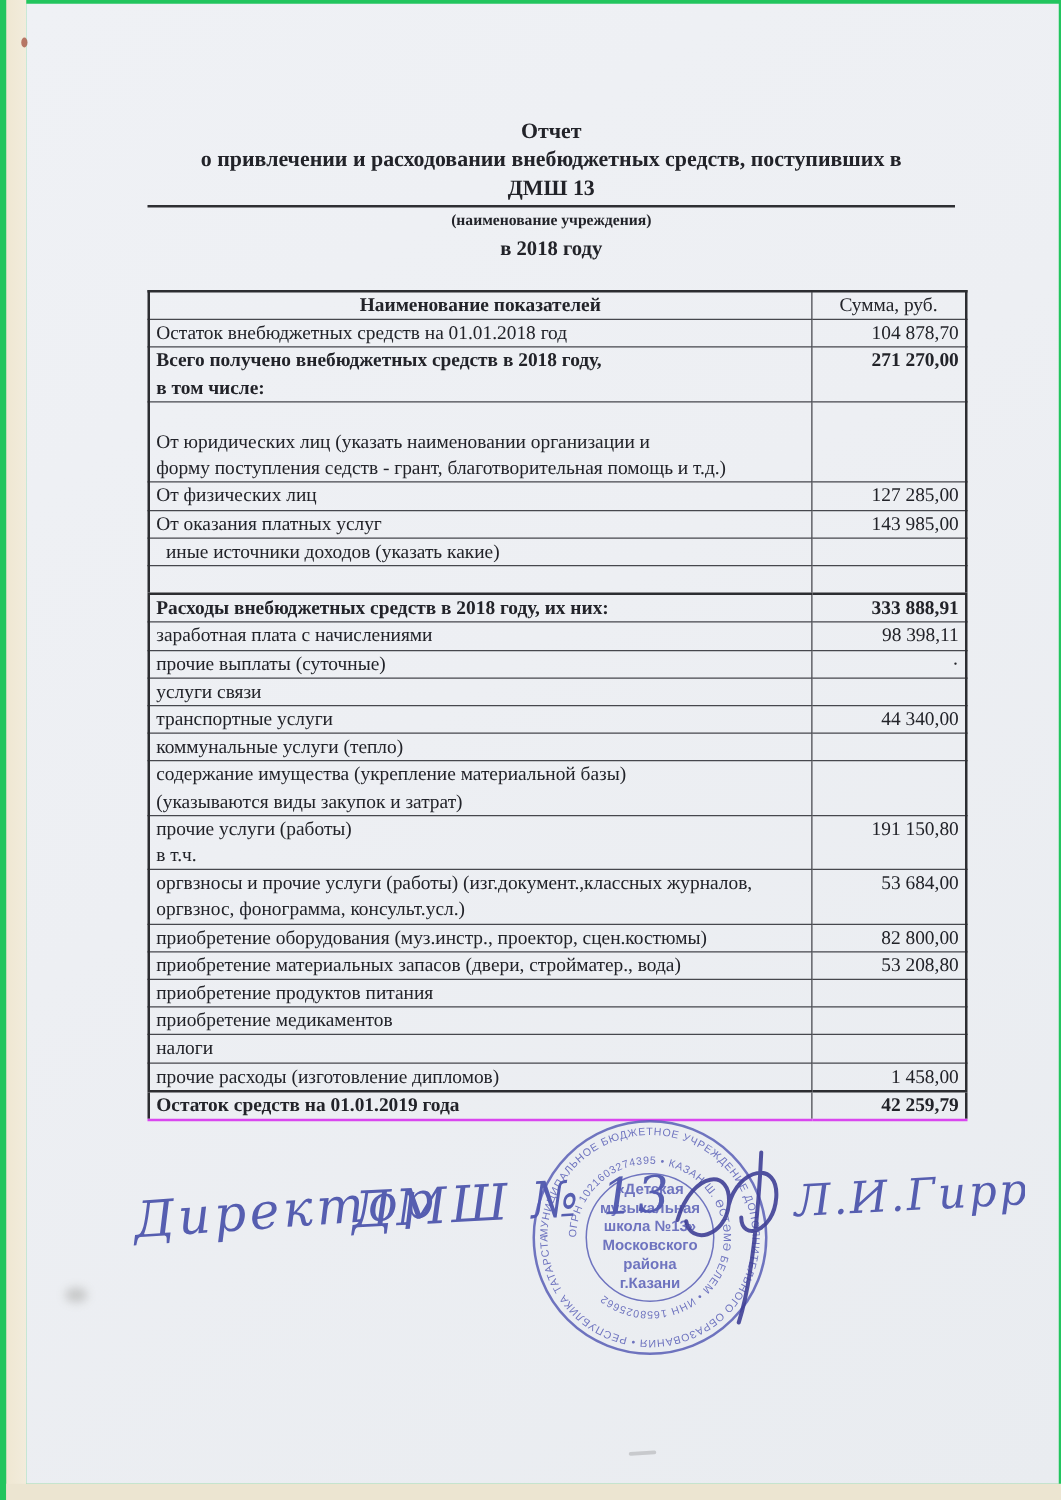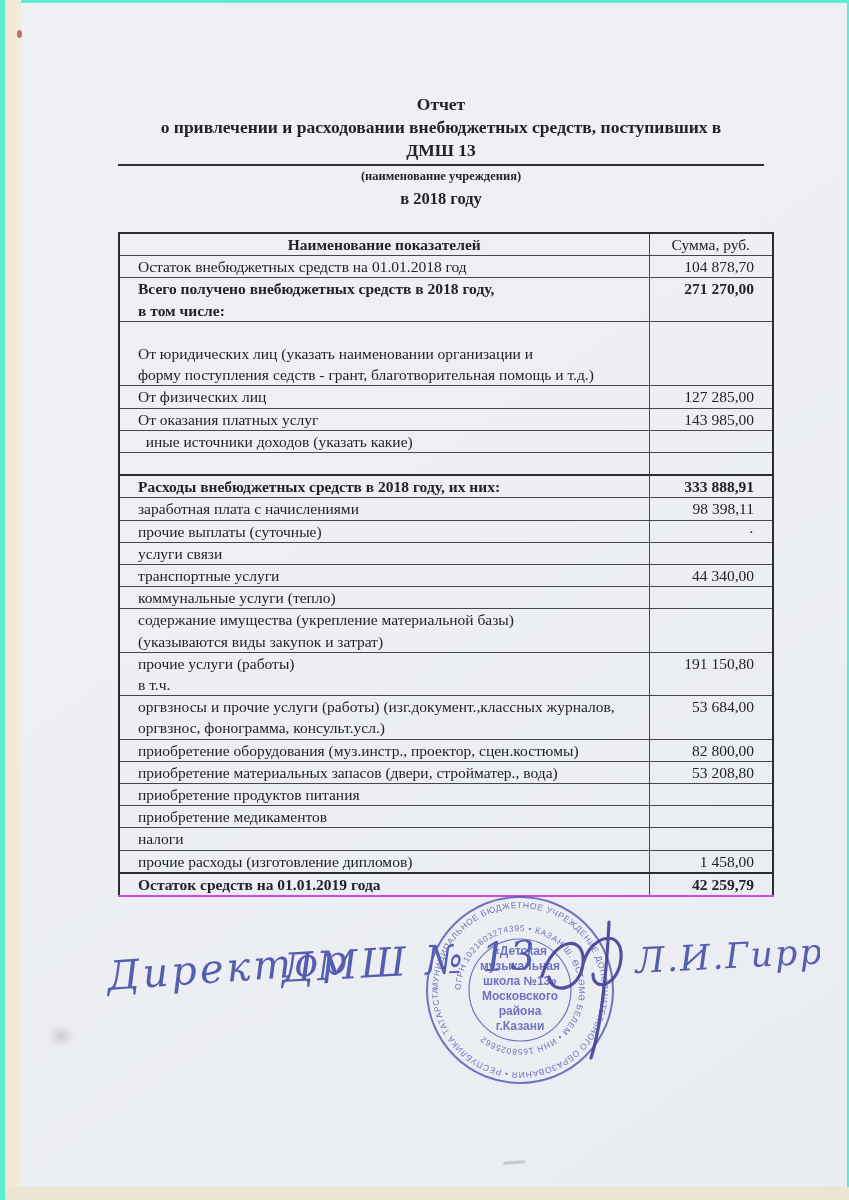--- a/index.html
+++ b/index.html
@@ -1,20 +1,20 @@
 <!DOCTYPE html>
 <html><head>
 <meta charset="utf-8">
 <style>
   html,body { margin:0; padding:0; }
   body { background:#e9e9e7; font-family:"Liberation Serif", serif; }
 
   #canvas {
     position:relative; width:849px; height:1200px; margin:0 auto;
-    background:#5eead4; overflow:hidden;
+    background:#22c55e; overflow:hidden;
   }
   .scan-strip-left {
     position:absolute; left:5px; top:0; width:16px; height:1200px;
     background:linear-gradient(90deg,#efe7d2,#f2ecdc);
   }
   .scan-strip-bottom {
     position:absolute; left:5px; bottom:0; width:844px; height:13px;
     background:#ece5d1;
   }
   .paper {
@@ -43,21 +43,21 @@
   .title-caption { font-size:12.5px; line-height:19px; }
   .title-year  { font-size:16.5px; line-height:24px; margin-top:1px; }
 
   table.report {
     position:absolute; left:118px; top:232px; width:654px;
     border-collapse:collapse; table-layout:fixed;
     color:#222329; font-size:15.5px;
   }
   table.report { border:2px solid #2c2d31; }
   table.report th, table.report td {
-    border:1px solid #46474d; padding:0 18px; vertical-align:top;
+    border:1px solid #46474d; padding:0 5px; vertical-align:top;
   }
   table.report thead th { line-height:21.2px; text-align:center; }
   th.h-indicator { font-weight:bold; }
   th.h-amount   { font-weight:normal;margin-left:12px; }
   td.indicator .cell-line { line-height:21.2px; min-height:21.2px; white-space:pre-wrap; }
   td.amount {
     text-align:right; vertical-align:bottom; line-height:21.2px; padding-right:6px;
   }
   tr.bold td { font-weight:bold; }
   tr.thick-top td { border-top:2px solid #2c2d31; }

